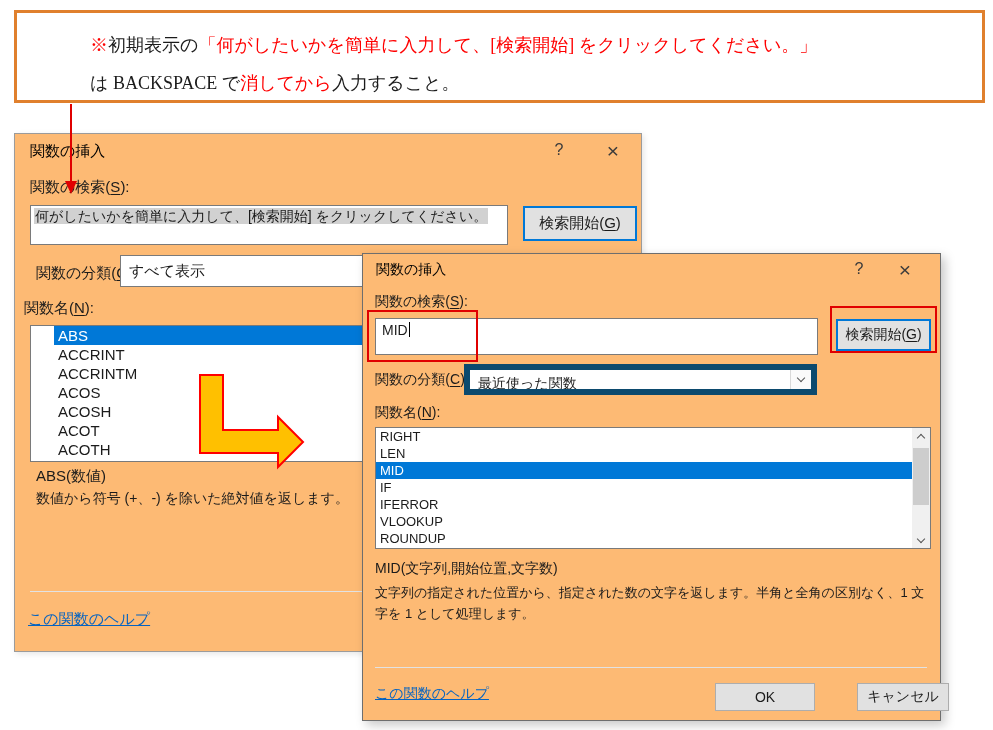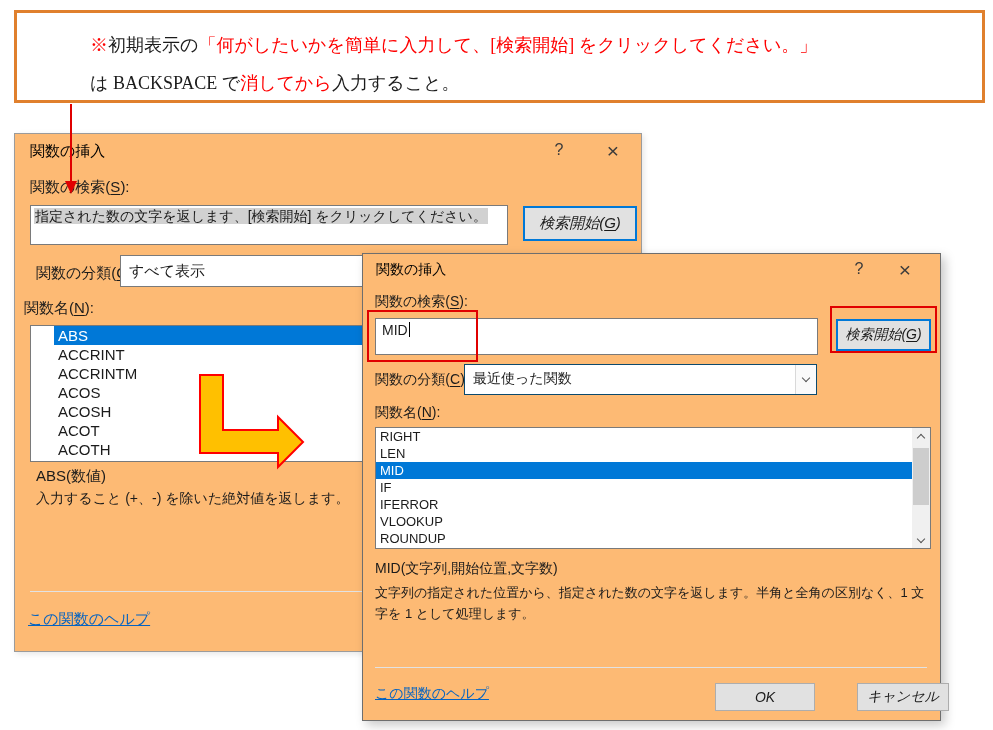--- a/index.html
+++ b/index.html
@@ -29,24 +29,24 @@
   .dlg > * { position:absolute; }
   .title { font-size:inherit; color:#000; white-space:nowrap; }
   .cap { color:#3b3b3b; text-align:center; width:22px; cursor:default; }
   .cap.help { font-size:16px; }
   .cap.close { font-size:21px; line-height:22px; }
   .lbl { white-space:nowrap; color:#1b1b1b; }
   .u { text-decoration:underline; text-underline-offset:2px; }
   .tbox { background:#fff; border:1px solid #7a7a7a; overflow:hidden; white-space:nowrap; }
   .sel-text { background:#d1d1d1; padding:0 1px; }
   .btn { background:#e1e1e1; border:1px solid #adadad; display:flex; align-items:center;
-         justify-content:center; white-space:nowrap; cursor:default; color:#1b1b1b;font-style:italic; }
+         justify-content:center; white-space:nowrap; cursor:default; color:#1b1b1b; }
   .btn.primary { border:2px solid #0078d7; }
   .combo { background:#fff; border:1px solid #7a7a7a; white-space:nowrap; overflow:hidden; }
-  .combo2 { border:1px solid #0c4a6e; }
+  .combo2 { border:6px solid #0c4a6e; }
   .combo .val { position:absolute; left:8px; top:5px; }
   .combo-arrow { position:absolute; right:0; top:0; bottom:0; width:21px; background:#fafafa;
                  border-left:1px solid #d9d9d9; display:flex; align-items:center; justify-content:center; }
   .chev { display:inline-block; width:7px; height:7px; border-right:2px solid #555;
           border-bottom:2px solid #555; transform:rotate(45deg); margin-top:-3px; }
   .chev.up { transform:rotate(-135deg); margin-top:3px; }
   .chev.sm { width:6px; height:6px; border-width:1.5px; }
   .listbox { background:#fff; border:1px solid #7a7a7a; overflow:hidden; }
   .row { padding-left:4px; color:#1b1b1b; white-space:nowrap; }
   .list1 .row { height:19px; line-height:19px; font-size:15px; }
@@ -70,21 +70,21 @@
     <div><span class="red">※</span><span>初期表示の</span><span class="red">「何がしたいかを簡単に入力して、[検索開始] をクリックしてください。」</span></div>
     <div><span>は BACKSPACE で</span><span class="red">消してから</span><span>入力すること。</span></div>
   </div>
 
   <div class="dlg dlg1">
     <div class="title" style="left:15px; top:8px;">関数の挿入</div>
     <div class="cap help" style="left:533px; top:7px;">?</div>
     <div class="cap close" style="left:587px; top:6px;">×</div>
 
     <div class="lbl" style="left:15px; top:44px;"><span>関数の検索(</span><span class="u">S</span><span>):</span></div>
-    <div class="tbox" style="left:15px; top:71px; width:478px; height:40px; padding:2px 3px; font-size:14px;"><span class="sel-text">指定された数の文字を返します、[検索開始] をクリックしてください。</span></div>
+    <div class="tbox" style="left:15px; top:71px; width:478px; height:40px; padding:2px 3px; font-size:14px;"><span class="sel-text">何がしたいかを簡単に入力して、[検索開始] をクリックしてください。</span></div>
     <div class="btn primary" style="left:508px; top:72px; width:114px; height:35px;">
         <span><span>検索開始(</span><span class="u">G</span><span>)</span></span>
       </div>
 
     <div class="lbl" style="left:21px; top:130px;"><span>関数の分類(</span><span class="u">C</span><span>):</span></div>
     <div class="combo" style="left:105px; top:121px; width:300px; height:32px;text-align:right;">
         <span class="val" style="top:6px;">すべて表示</span>
       </div>
 
     <div class="lbl" style="left:9px; top:165px;"><span>関数名(</span><span class="u">N</span><span>):</span></div>
@@ -92,21 +92,21 @@
       <div class="row selected">ABS</div>
       <div class="row">ACCRINT</div>
       <div class="row">ACCRINTM</div>
       <div class="row">ACOS</div>
       <div class="row">ACOSH</div>
       <div class="row">ACOT</div>
       <div class="row">ACOTH</div>
     </div>
 
     <div class="lbl" style="left:21px; top:333px;">ABS(数値)</div>
-    <div class="desc" style="left:21px; top:356px; font-size:14px;">入力すること (+、-) を除いた絶対値を返します。</div>
+    <div class="desc" style="left:21px; top:356px; font-size:14px;">数値から符号 (+、-) を除いた絶対値を返します。</div>
 
     <div class="sep" style="left:15px; top:457px; width:597px;"></div>
     <div class="link" style="left:13px; top:476px;">この関数のヘルプ</div>
   </div>
 
   <svg class="arrow-layer" viewBox="0 0 993 730">
     <line x1="71" y1="104" x2="71" y2="182" stroke="#e00000" stroke-width="2"></line>
     <polygon points="65,181 77,181 71,194" fill="#e00000"></polygon>
     <polygon points="200,375 223,375 223,430 278,430 278,417 303,442 278,467 278,453 200,453" fill="#ffc000" stroke="#ff0000" stroke-width="2" stroke-linejoin="miter"></polygon>
   </svg>

